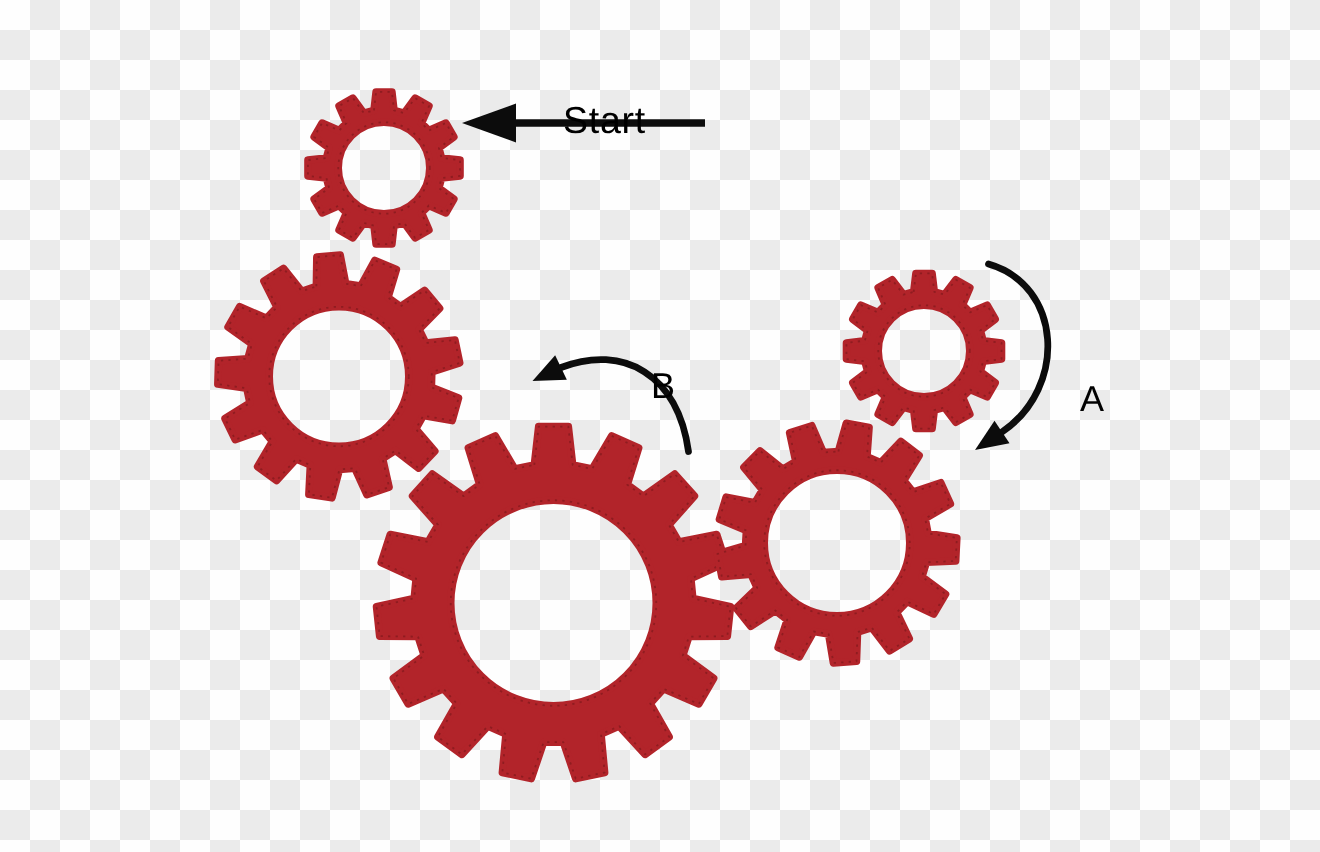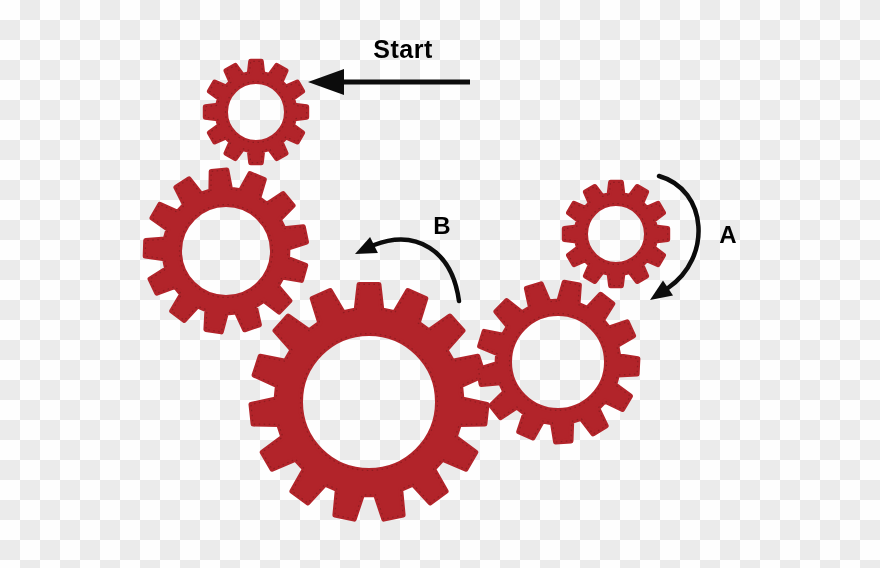--- a/index.html
+++ b/index.html
@@ -8,24 +8,25 @@
     position:relative;
     width:880px;height:568px;
     overflow:hidden;
     
     background:repeating-conic-gradient(var(--checker-gray,#ebebeb) 0% 25%, var(--checker-white,#ffffff) 0% 50%) 0 0 / 40px 40px;
   }
   svg.fig{position:absolute;left:0;top:0;}
   .label{
     position:absolute;
     transform:translate(-50%,-50%);
-    font-weight:bold;
+    font-weight:normal;
     color:var(--label-black,#000);
     white-space:nowrap;
     user-select:none;
+    margin-top:32px;
   }
   .label-start{font-size:25px;letter-spacing:0.5px;}
   .label-a,.label-b{font-size:24px;}
 </style>
 </head>
 <body>
 
 <div class="canvas" style="--checker-white: #fefefe; --checker-gray: #ebebeb; --label-black: #000000;">
   <svg class="fig" width="880" height="568" viewBox="0 0 880 568">
       <path d="M249.3,73.6 L 250.7,61.3 L 261.3,61.3 L 262.7,73.6 L269.4,75.4 L 276.7,65.4 L 286.0,70.7 L 281.0,82.1 L285.9,87.0 L 297.3,82.0 L 302.6,91.3 L 292.6,98.6 L294.4,105.3 L 306.7,106.7 L 306.7,117.3 L 294.4,118.7 L292.6,125.4 L 302.6,132.7 L 297.3,142.0 L 285.9,137.0 L281.0,141.9 L 286.0,153.3 L 276.7,158.6 L 269.4,148.6 L262.7,150.4 L 261.3,162.7 L 250.7,162.7 L 249.3,150.4 L242.6,148.6 L 235.3,158.6 L 226.0,153.3 L 231.0,141.9 L226.1,137.0 L 214.7,142.0 L 209.4,132.7 L 219.4,125.4 L217.6,118.7 L 205.3,117.3 L 205.3,106.7 L 217.6,105.3 L219.4,98.6 L 209.4,91.3 L 214.7,82.0 L 226.1,87.0 L231.0,82.1 L 226.0,70.7 L 235.3,65.4 L 242.6,75.4 Z M 286.5,112 A 30.5 30.5 0 1 0 225.5,112 A 30.5 30.5 0 1 0 286.5,112 Z" fill="#b2242a" fill-rule="evenodd" stroke="#b2242a" stroke-width="5" stroke-linejoin="round"></path>

